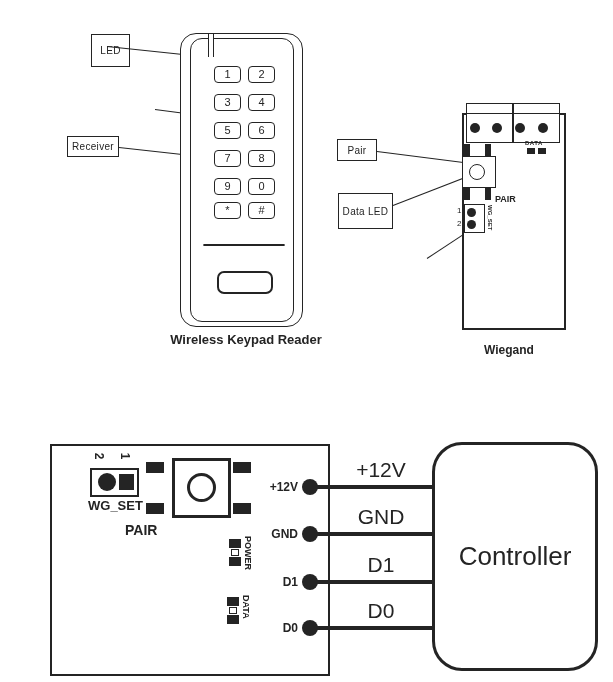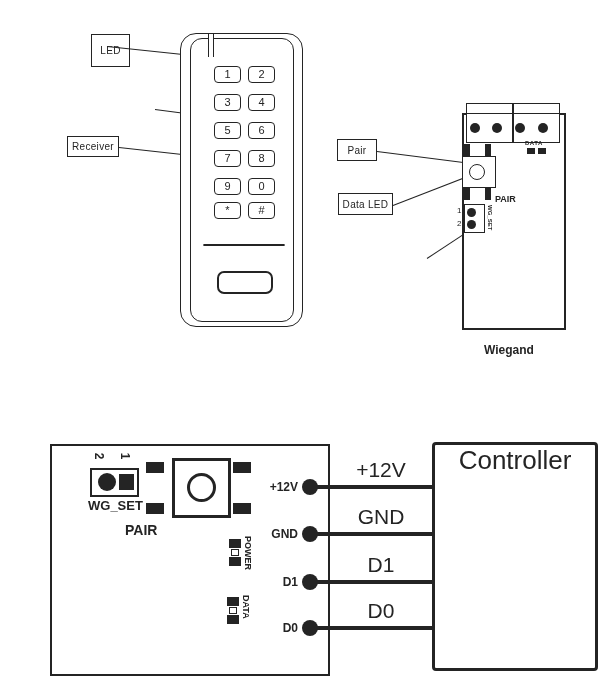--- a/index.html
+++ b/index.html
@@ -55,25 +55,26 @@
   <div class="key" style="left:214px; top:150px;">7</div>
   <div class="key" style="left:248px; top:150px;">8</div>
   <div class="key" style="left:214px; top:178px;">9</div>
   <div class="key" style="left:248px; top:178px;">0</div>
   <div class="key" style="left:214px; top:202px;">*</div>
   <div class="key" style="left:248px; top:202px;">#</div>
 
   <div class="abs" style="left:203px; top:244px; width:82px; height:2px; border:1.5px solid var(--ink); border-radius:3px; background:#555;"></div>
   <div class="abs" style="left:217px; top:271px; width:56px; height:23px; border:2px solid var(--ink); border-radius:7px; background:#fff;"></div>
 
+  <div class="cap" style="left:166px; top:332px; width:160px; font-size:13px;">Wireless Keypad Reader</div>
 
   <div class="labelbox" style="left:337px; top:139px; width:40px; height:22px;">
     <span>Pair</span>
   </div>
-  <div class="labelbox" style="left:338px; top:193px; width:55px; height:22px;">
+  <div class="labelbox" style="left:338px; top:193px; width:55px; height:36px;">
     <span>Data LED</span>
   </div>
 
   <div class="leader" style="left:377px; top:151px; width:87px; transform:rotate(7.3deg);"></div>
   <div class="leader" style="left:393px; top:205px; width:147px; transform:rotate(-21.2deg);"></div>
   <div class="leader" style="left:427px; top:258px; width:53px; transform:rotate(-33.4deg);"></div>
 
   <div class="outline" style="left:462px; top:113px; width:104px; height:217px; border-width:2px;"></div>
 
   <div class="outline" style="left:466px; top:103px; width:47px; height:11px;"></div>
@@ -151,18 +152,18 @@
   <div class="wire" style="left:316px; top:485px; width:118px;"></div>
   <div class="wire" style="left:316px; top:532px; width:118px;"></div>
   <div class="wire" style="left:316px; top:580px; width:118px;"></div>
   <div class="wire" style="left:316px; top:626px; width:118px;"></div>
 
   <div class="wirelbl" style="left:330px; top:458px;">+12V</div>
   <div class="wirelbl" style="left:330px; top:505px;">GND</div>
   <div class="wirelbl" style="left:330px; top:553px;">D1</div>
   <div class="wirelbl" style="left:330px; top:599px;">D0</div>
 
-  <div class="abs" style="left:432px; top:442px; width:166px; height:229px; border:3px solid var(--ink); border-radius:4px; background:#fff;
-              display:flex; align-items:flex-start; justify-content:center; font-size:26px;">
+  <div class="abs" style="left:432px; top:442px; width:166px; height:229px; border:3px solid var(--ink); border-radius:30px; background:#fff;
+              display:flex; align-items:center; justify-content:center; font-size:26px;">
     <span>Controller</span>
   </div>
 
 </div>
 
 </body></html>

